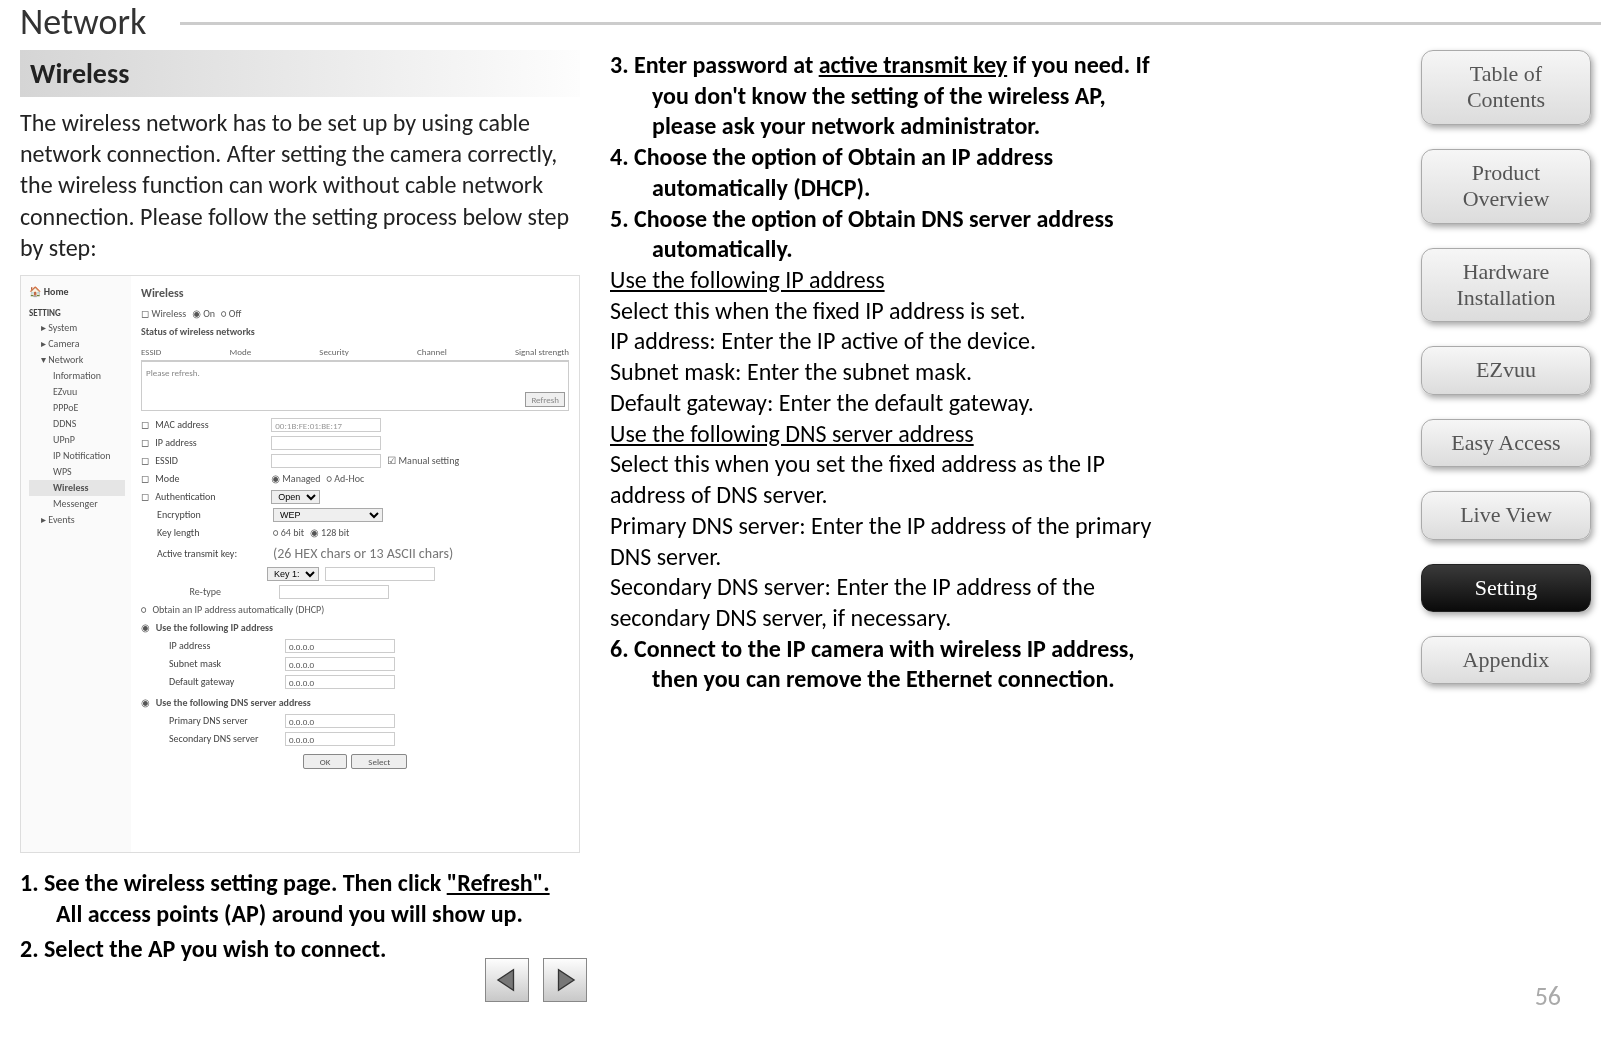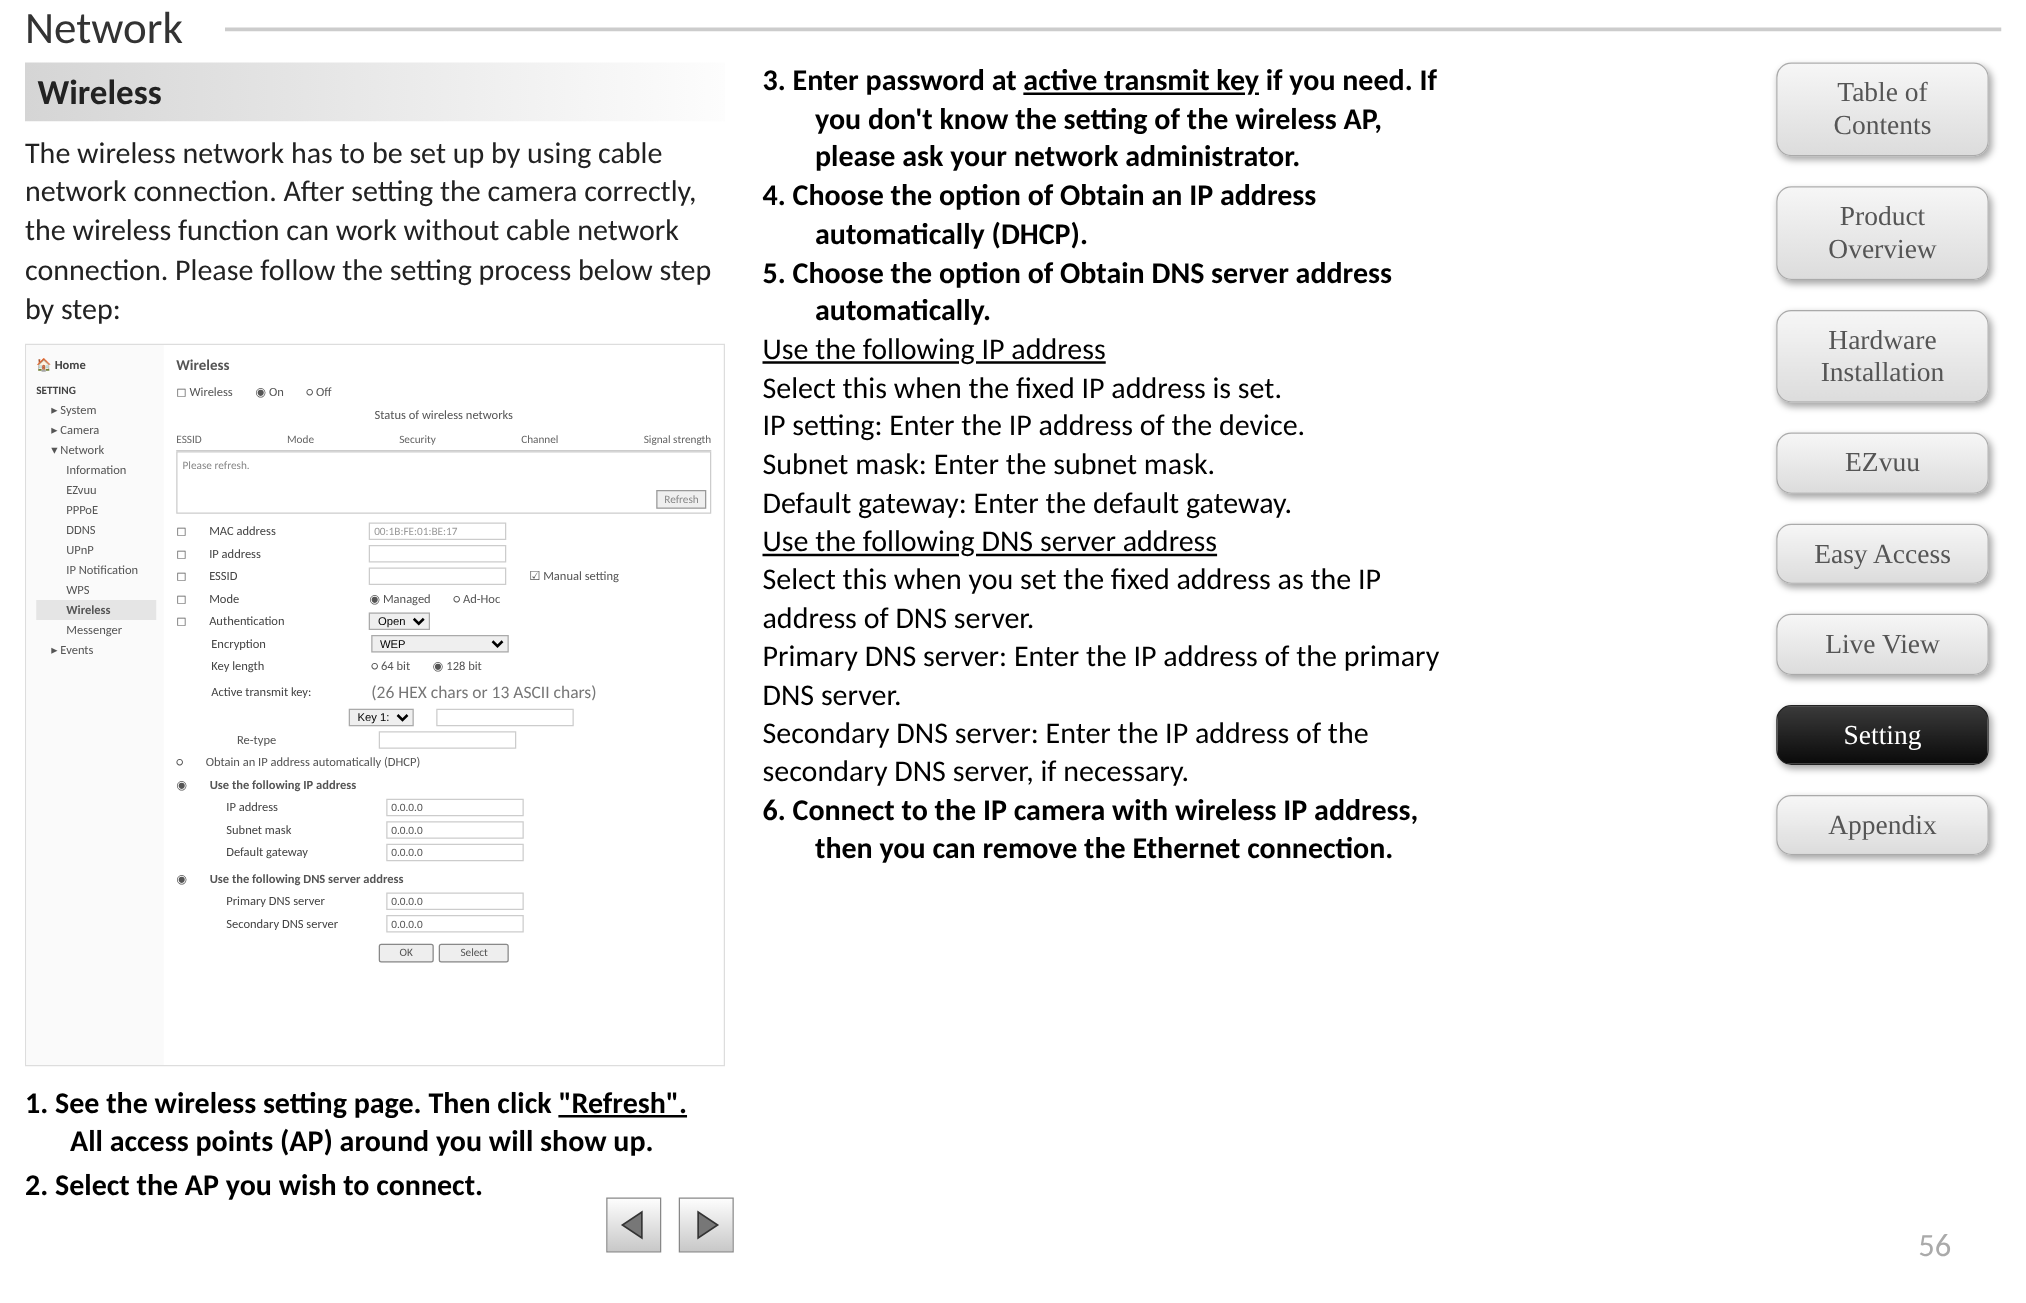--- a/index.html
+++ b/index.html
@@ -67,21 +67,21 @@
   .ss-nav .cat { font-weight: bold; color: #444; margin-top: 6px; font-size: 9px;}
   .ss-nav .item { padding-left: 12px; font-size: 10px; color: #555;}
   .ss-nav .item.sel { background: #e5e5e5; font-weight: bold; }
   .ss-main {
     flex: 1;
     padding: 8px 10px;
     font-size: 10px;
     line-height: 1.5;
   }
   .ss-main h4 { font-size: 12px; margin-bottom: 4px; font-weight: bold;}
-  .ss-row { display: flex; align-items: center; gap: 18px; margin: 3px 0;}
+  .ss-row { display: flex; align-items: center; gap: 6px; margin: 3px 0;}
   .ss-label { width: 110px; color: #444; }
   .ss-input { border: 1px solid #ccc; height: 14px; width: 110px; font-size: 9px; padding: 0 3px;}
   .ss-table-head { display: flex; justify-content: space-between; font-size: 9px; color: #666; border-bottom: 1px solid #ccc; padding: 2px 0; margin-top:4px;}
   .ss-table-body { border: 1px solid #ccc; height: 50px; padding: 4px; font-size: 9px; color: #888; position: relative; margin-bottom: 6px;}
   .ss-refresh { position: absolute; bottom: 3px; right: 3px; border:1px solid #999; padding:0 5px; font-size:9px; background:#efefef;}
   .ss-sel { border:1px solid #aaa; font-size:9px; padding:0 2px; height:14px;}
   .ss-btns { text-align:center; margin-top:8px;}
   .ss-btns span{ border:1px solid #888; padding:1px 16px; font-size:9px; background:#eee; margin:0 2px; border-radius:2px;}
 
   .steps-left {
@@ -182,21 +182,21 @@
       <div class="item" style="padding-left:24px">Messenger</div>
       <div class="item">▸ <span>Events</span></div>
     </div>
     <div class="ss-main">
       <h4>Wireless</h4>
       <div class="ss-row">
         <span>◻ <span>Wireless</span></span>
         <span>◉ <span>On</span></span>
         <span>○ <span>Off</span></span>
       </div>
-      <div style="text-align:center;font-weight:normal">Status of wireless networks</div>
+      <div style="text-align:left;font-weight:bold">Status of wireless networks</div>
       <div class="ss-table-head">
         <span>ESSID</span>
         <span>Mode</span>
         <span>Security</span>
         <span>Channel</span>
         <span>Signal strength</span>
       </div>
       <div class="ss-table-body">
         <span>Please refresh.</span>
         <span class="ss-refresh">Refresh</span>
@@ -304,21 +304,21 @@
 </div>
 
 <div class="right-col">
   <p class="step">
     <span>3.   Enter password at </span><span class="u">active transmit key</span><span> if you need. If you don't know the setting of the wireless AP, please ask your network administrator.</span>
   </p>
   <p class="step">4.   Choose the option of Obtain an IP address automatically (DHCP).</p>
   <p class="step">5.   Choose the option of Obtain DNS server address automatically.</p>
   <p class="plain u">Use the following IP address</p>
   <p class="plain">Select this when the fixed IP address is set.</p>
-  <p class="plain">IP setting: Enter the IP address of the device.</p>
+  <p class="plain">IP address: Enter the IP active of the device.</p>
   <p class="plain">Subnet mask: Enter the subnet mask.</p>
   <p class="plain">Default gateway: Enter the default gateway.</p>
   <p class="plain u">Use the following DNS server address</p>
   <p class="plain">Select this when you set the fixed address as the IP address of DNS server.</p>
   <p class="plain">Primary DNS server: Enter the IP address of the primary DNS server.</p>
   <p class="plain">Secondary DNS server: Enter the IP address of the secondary DNS server, if necessary.</p>
   <p class="step">6.   Connect to the IP camera with wireless IP address, then you can remove the Ethernet connection.</p>
 </div>
 
 <div class="nav-arrows">

